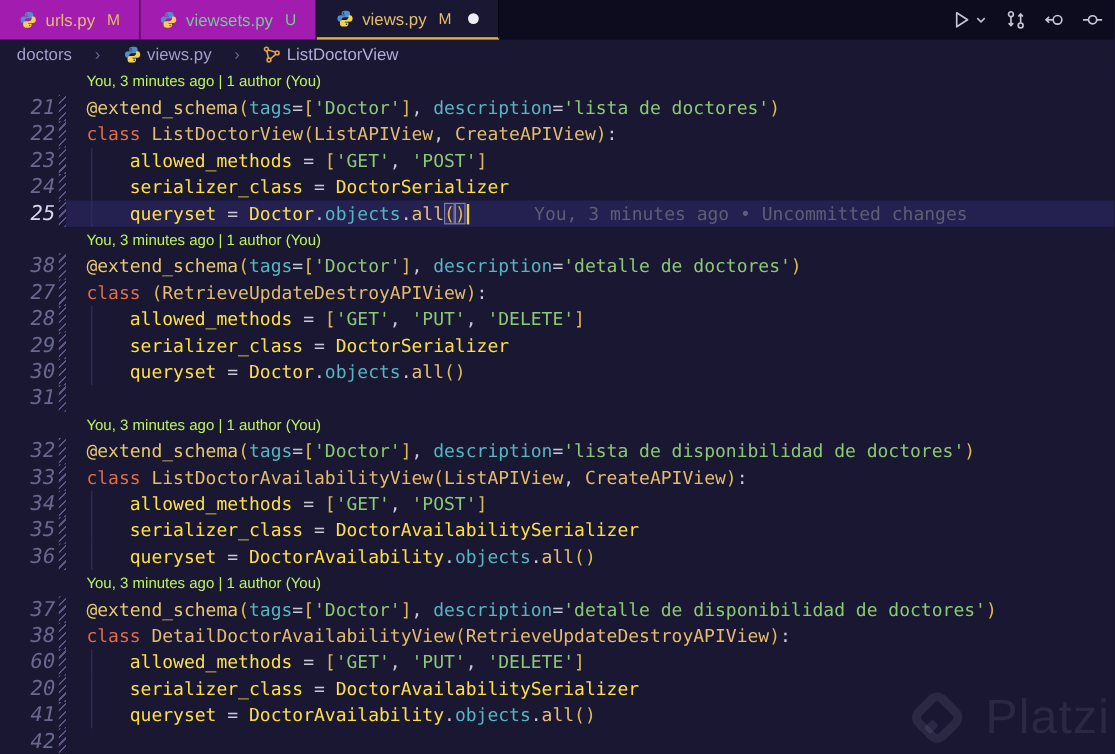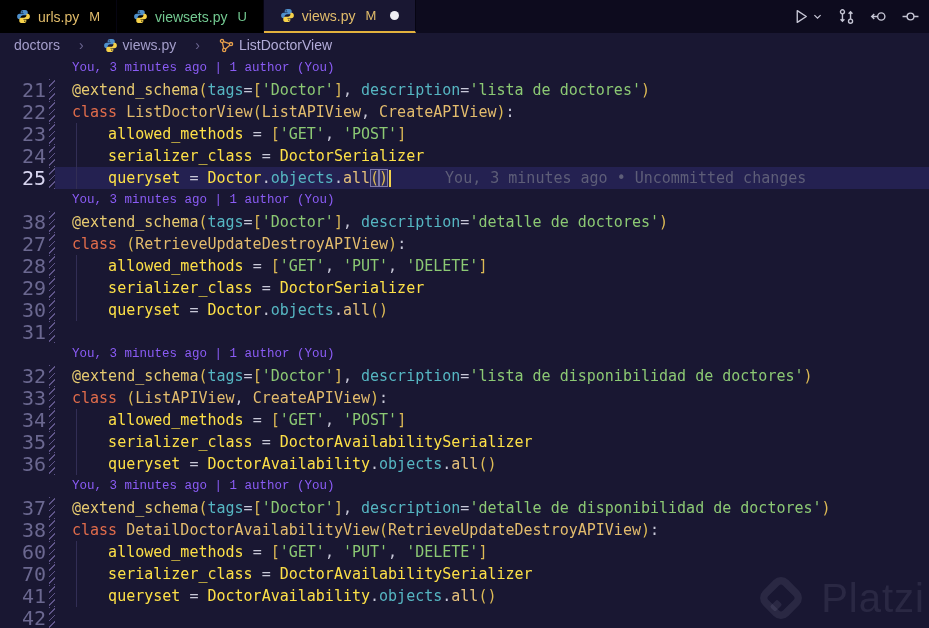--- a/index.html
+++ b/index.html
@@ -2,21 +2,21 @@
 <html><head>
 <meta charset="utf-8">
 <style>
   html,body{margin:0;padding:0;background:#191732;}
   .window{position:relative;width:929px;height:628px;overflow:hidden;background:#191732;
           font-family:"Liberation Sans",sans-serif;-webkit-font-smoothing:antialiased;}
 
   
   .tabbar{position:relative;display:flex;height:33px;background:#0D0B1E;}
   .tabs{display:flex;height:100%;}
-  .tab{display:flex;align-items:center;gap:7px;padding:0 16px;background:#000000;
+  .tab{display:flex;align-items:center;gap:7px;padding:0 16px;background:#a21caf;
        border-right:1px solid #060512;cursor:pointer;box-sizing:border-box;height:100%;}
   .tab.active{background:#191732;border-bottom:2px solid #E2B13D;}
   .tab-label{font-size:14px;}
   .tab-badge{font-size:13px;margin-left:3px;}
   .modified{color:#E2BD6B;}
   .untracked{color:#73C991;}
   .dirty-dot{width:9px;height:9px;border-radius:50%;background:#EDEDF2;margin-left:7px;}
   .icon{display:inline-flex;align-items:center;justify-content:center;line-height:0;}
   .actions{position:absolute;right:10px;top:0;height:33px;display:flex;align-items:center;gap:15px;}
   .actions .icon{cursor:pointer;}
@@ -27,29 +27,29 @@
               background:#191732;font-size:14px;color:#A49ECB;}
   .crumb{display:flex;align-items:center;gap:5px;cursor:pointer;}
   .crumb:last-child{color:#B2ACD8;}
   .crumb-sep{color:#6B6590;font-size:14px;}
 
   
   .editor{position:relative;height:571px;overflow:hidden;
           font-family:"DejaVu Sans Mono",monospace;font-size:15px;}
   .row{display:flex;height:22px;align-items:center;}
   .gut{display:flex;align-items:center;width:55px;flex:none;height:100%;}
-  .num{width:46px;text-align:right;font-size:20px;color:#6B6890;cursor:pointer;}
+  .num{width:46px;text-align:right;font-size:17px;color:#6B6890;cursor:pointer;font-style:italic;}
   .hatch{width:6px;height:100%;margin-left:3px;
          background:repeating-linear-gradient(135deg,#5E5488 0,#5E5488 1.4px,transparent 1.4px,transparent 4.6px);}
   .code{position:relative;flex:1;height:100%;display:flex;align-items:center;
         padding-left:17px;white-space:pre;cursor:text;}
   .row.cur .code{background:#242151;}
   .row.cur .num{color:#D8D5F0;}
   .guide{position:absolute;left:21px;top:0;bottom:0;width:1px;background:#322E55;}
-  .lens{font-family:Liberation Mono, monospace;font-size:12.5px;color:#8b5cf6;cursor:pointer;}
+  .lens{font-family:Liberation Sans, sans-serif;font-size:12.5px;color:#bef264;cursor:pointer;}
 
   .tk{display:inline;}
   .dec{color:#E7CA70;text-align:center;}
   .kw{color:#E06C4B;}
   .cls{color:#E3BC6D;}
   .fn{color:#E5C07B;}
   .prm{color:#56B6C2;}
   .str{color:#8CC974;}
   .idn{color:#fde047;}
   .pun{color:#C8C8D8;}
@@ -263,21 +263,21 @@
           <span class="num">32</span>
           <span class="hatch"></span>
         </div>
         <div class="code"><span class="tk dec">@extend_schema</span><span class="tk brk">(</span><span class="tk prm">tags</span><span class="tk pun">=</span><span class="tk brk">[</span><span class="tk str">'Doctor'</span><span class="tk brk">]</span><span class="tk pun">, </span><span class="tk prm">description</span><span class="tk pun">=</span><span class="tk str">'lista de disponibilidad de doctores'</span><span class="tk brk">)</span></div>
       </div>
       <div class="row">
         <div class="gut">
           <span class="num">33</span>
           <span class="hatch"></span>
         </div>
-        <div class="code"><span class="tk kw">class </span><span class="tk brk">(</span><span class="tk cls">ListAPIView</span><span class="tk pun">, </span><span class="tk cls">CreateAPIView</span><span class="tk brk">)</span><span class="tk pun">:</span></div>
+        <div class="code"><span class="tk kw">class </span><span class="tk cls">ListDoctorAvailabilityView</span><span class="tk brk">(</span><span class="tk cls">ListAPIView</span><span class="tk pun">, </span><span class="tk cls">CreateAPIView</span><span class="tk brk">)</span><span class="tk pun">:</span></div>
       </div>
       <div class="row">
         <div class="gut">
           <span class="num">34</span>
           <span class="hatch"></span>
         </div>
         <div class="code"><span class="guide"></span><span class="tk idn">    allowed_methods </span><span class="tk pun">= </span><span class="tk brk">[</span><span class="tk str">'GET'</span><span class="tk pun">, </span><span class="tk str">'POST'</span><span class="tk brk">]</span></div>
       </div>
       <div class="row">
         <div class="gut">
@@ -315,21 +315,21 @@
       </div>
       <div class="row">
         <div class="gut">
           <span class="num">60</span>
           <span class="hatch"></span>
         </div>
         <div class="code"><span class="guide"></span><span class="tk idn">    allowed_methods </span><span class="tk pun">= </span><span class="tk brk">[</span><span class="tk str">'GET'</span><span class="tk pun">, </span><span class="tk str">'PUT'</span><span class="tk pun">, </span><span class="tk str">'DELETE'</span><span class="tk brk">]</span></div>
       </div>
       <div class="row">
         <div class="gut">
-          <span class="num">70</span>
+          <span class="num">20</span>
           <span class="hatch"></span>
         </div>
         <div class="code"><span class="guide"></span><span class="tk idn">    serializer_class </span><span class="tk pun">= </span><span class="tk idn">DoctorAvailabilitySerializer</span></div>
       </div>
       <div class="row">
         <div class="gut">
           <span class="num">41</span>
           <span class="hatch"></span>
         </div>
         <div class="code"><span class="guide"></span><span class="tk idn">    queryset </span><span class="tk pun">= </span><span class="tk idn">DoctorAvailability</span><span class="tk pun">.</span><span class="tk prm">objects</span><span class="tk pun">.</span><span class="tk fn">all</span><span class="tk brk">()</span></div>

